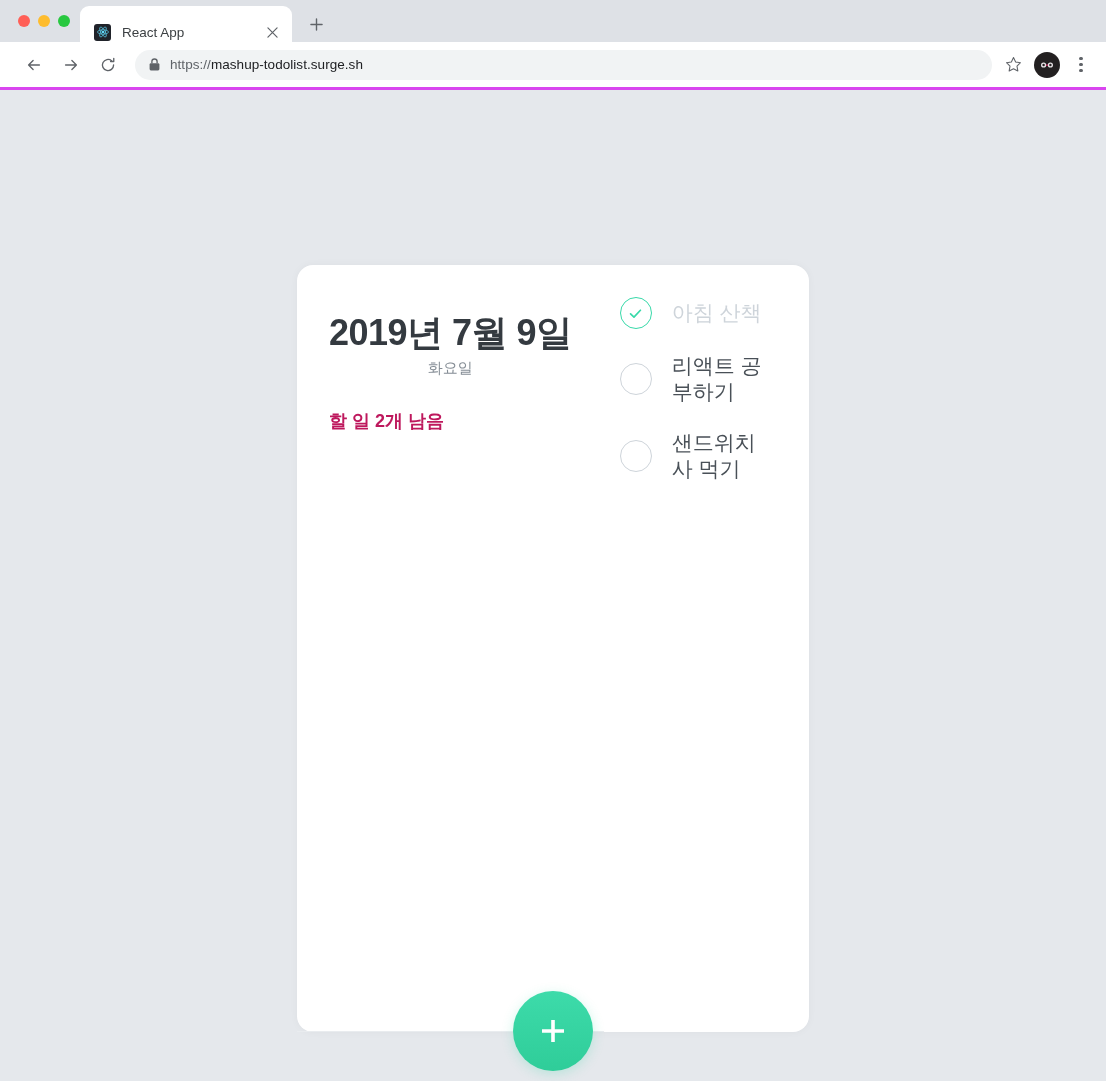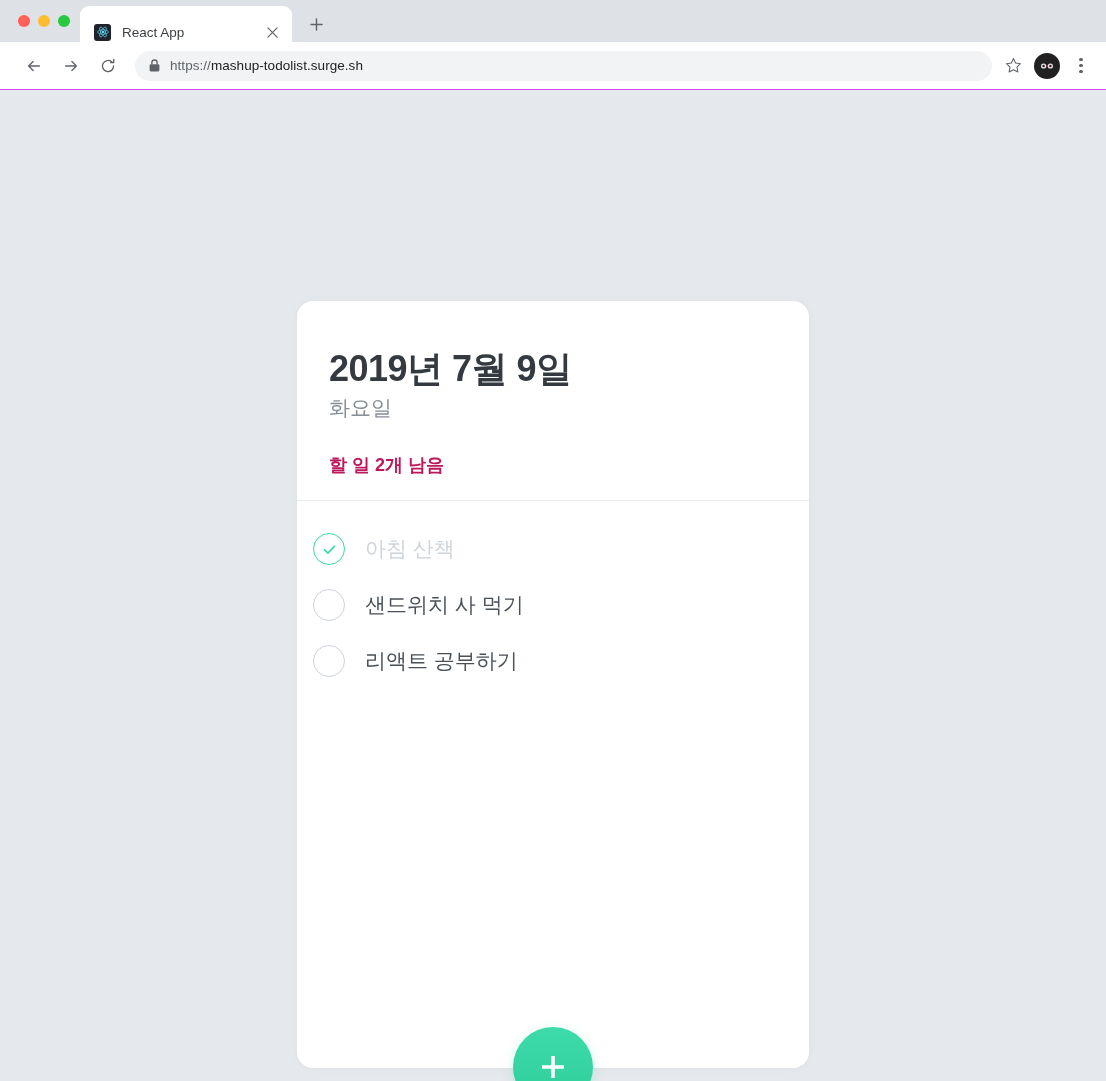--- a/index.html
+++ b/index.html
@@ -104,21 +104,21 @@
   }
 
   .toolbar {
     height: 48px;
     background: #ffffff;
     display: flex;
     align-items: center;
     padding: 12px 12px;
     box-sizing: border-box;
     flex: none;
-    border-bottom: 1px solid #d946ef;
+    border-bottom: 3px solid #d946ef;
   }
   .navbtn {
     width: 32px;
     height: 32px;
     display: flex;
     align-items: center;
     justify-content: center;
     border-radius: 50%;
     color: #5f6368;
     flex: none;
@@ -207,41 +207,41 @@
   .todo-template {
     position: absolute;
     left: 297px;
     top: 175px;
     width: 512px;
     height: 767px;
     background: #ffffff;
     border-radius: 16px;
     box-shadow: 0 0 8px rgba(0,0,0,0.04);
     display: flex;
-    flex-direction: column;
-    margin-top: 36px;
+    flex-direction: row;
   }
 
   .todo-head {
     padding: 48px 32px 24px 32px;
     border-bottom: 1px solid #e9ecef;
     box-sizing: border-box;
   }
   .day-text {
     font-size: 36px;
     font-weight: bold;
     color: #343a40;
     line-height: 1.12;
     letter-spacing: -0.5px;
   }
   .day-of-week {
-    font-size: 21px;
+    font-size: 15px;
     color: #868e96;
     margin-top: 6px;
     line-height: 1.2;
+    text-align: center;
   }
   .tasks-left {
     color: #be185d;
     font-size: 18px;
     margin-top: 34px;
     font-weight: bold;
     line-height: 1.2;
   }
 
   .todo-list {
@@ -403,25 +403,25 @@
           <div class="todo-item done">
             <span class="checkbox">
               <svg width="17" height="17" viewBox="0 0 20 20" aria-hidden="true">
                 <path d="M4.2 10.4 L8.2 14.2 L15.8 6.2" fill="none" stroke="currentColor" stroke-width="2" stroke-linecap="round" stroke-linejoin="round"></path>
               </svg>
             </span>
             <span class="todo-text">아침 산책</span>
           </div>
           <div class="todo-item">
             <span class="checkbox"></span>
-            <span class="todo-text">샌드위치 사 먹기</span>
+            <span class="todo-text">리액트 공부하기</span>
           </div>
           <div class="todo-item">
             <span class="checkbox"></span>
-            <span class="todo-text">리액트 공부하기</span>
+            <span class="todo-text">샌드위치 사 먹기</span>
           </div>
         </div>
 
       <div class="fab">
         <svg width="32" height="32" viewBox="0 0 32 32" aria-hidden="true">
           <path d="M16 5 V27 M5 16 H27" stroke="#ffffff" stroke-width="3.6" stroke-linecap="butt"></path>
         </svg>
       </div>
 
     </div>

